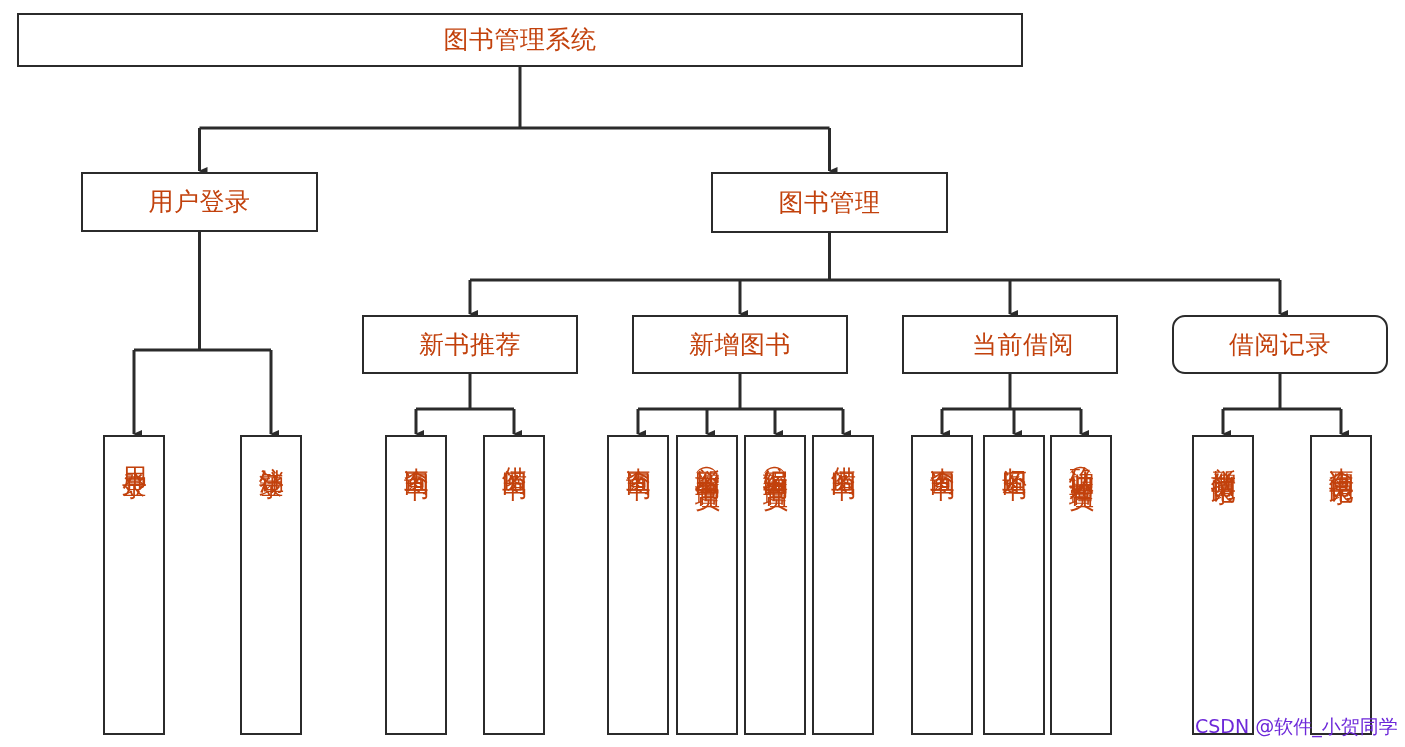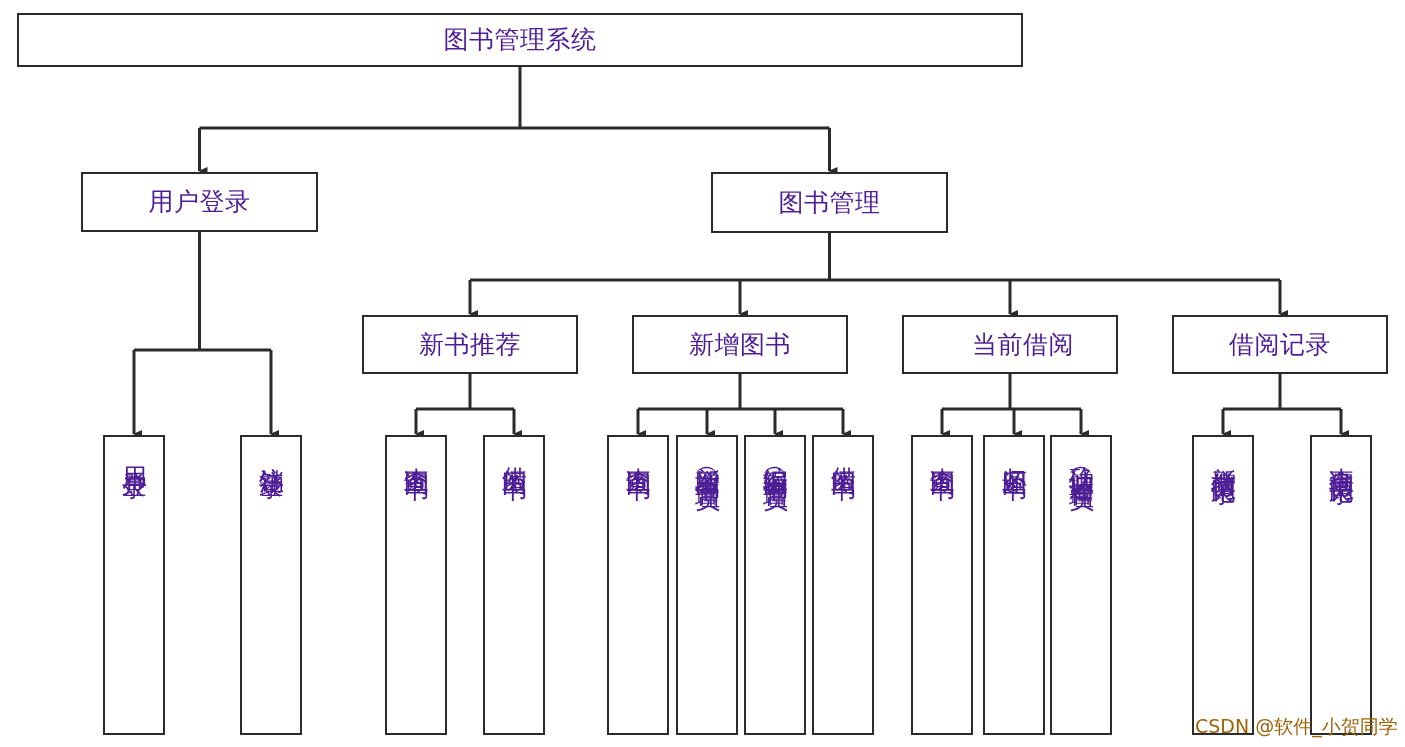--- a/index.html
+++ b/index.html
@@ -31,21 +31,21 @@
     position: absolute;
     box-sizing: border-box;
     background: #ffffff;
     border: 2.5px solid #2b2b2b;
     display: flex;
     align-items: center;
     justify-content: center;
     overflow: hidden;
   }
   .node .label {
-    color: #4c1d95;
+    color: #c2410c;
     line-height: 1.12;
     text-align: center;
     letter-spacing: 0.5px;
   }
   .node.horiz .label {
     font-size: 25px;
   }
   .node.root .label {
     font-size: 25px;
   }
@@ -127,21 +127,21 @@
       </div>
       <div class="node horiz" style="left: 362px; top: 315px; width: 216px; height: 59px;">
         <span class="label">新书推荐</span>
       </div>
       <div class="node horiz" style="left: 632px; top: 315px; width: 216px; height: 59px;">
         <span class="label">新增图书</span>
       </div>
       <div class="node horiz" style="left: 902px; top: 315px; width: 216px; height: 59px; padding-left: 26px;">
         <span class="label">当前借阅</span>
       </div>
-      <div class="node horiz" style="left: 1172px; top: 315px; width: 216px; height: 59px;">
+      <div class="node horiz" style="left: 1172px; top: 315px; width: 216px; height: 59px; border-radius: 13px;">
         <span class="label">借阅记录</span>
       </div>
       <div class="node vert" style="left: 103px; top: 435px; width: 62px; height: 300px;">
         <span class="label">用户登录</span>
       </div>
       <div class="node vert" style="left: 240px; top: 435px; width: 62px; height: 300px;">
         <span class="label">注销登录</span>
       </div>
       <div class="node vert" style="left: 385px; top: 435px; width: 62px; height: 300px;">
         <span class="label">查询图书</span>
@@ -170,14 +170,14 @@
       <div class="node vert" style="left: 1050px; top: 435px; width: 62px; height: 300px;">
         <span class="label">确认归还（管理员）</span>
       </div>
       <div class="node vert" style="left: 1192px; top: 435px; width: 62px; height: 300px;">
         <span class="label">新增借阅记录</span>
       </div>
       <div class="node vert" style="left: 1310px; top: 435px; width: 62px; height: 300px;">
         <span class="label">查询借阅记录</span>
       </div>
     </div>
-  <div class="watermark" style="left: 1195px; top: 714px; color: #a16207;">CSDN @软件_小贺同学</div>
+  <div class="watermark" style="left: 1195px; top: 714px; color: #6d28d9;">CSDN @软件_小贺同学</div>
 </div>
 
 </body></html>

